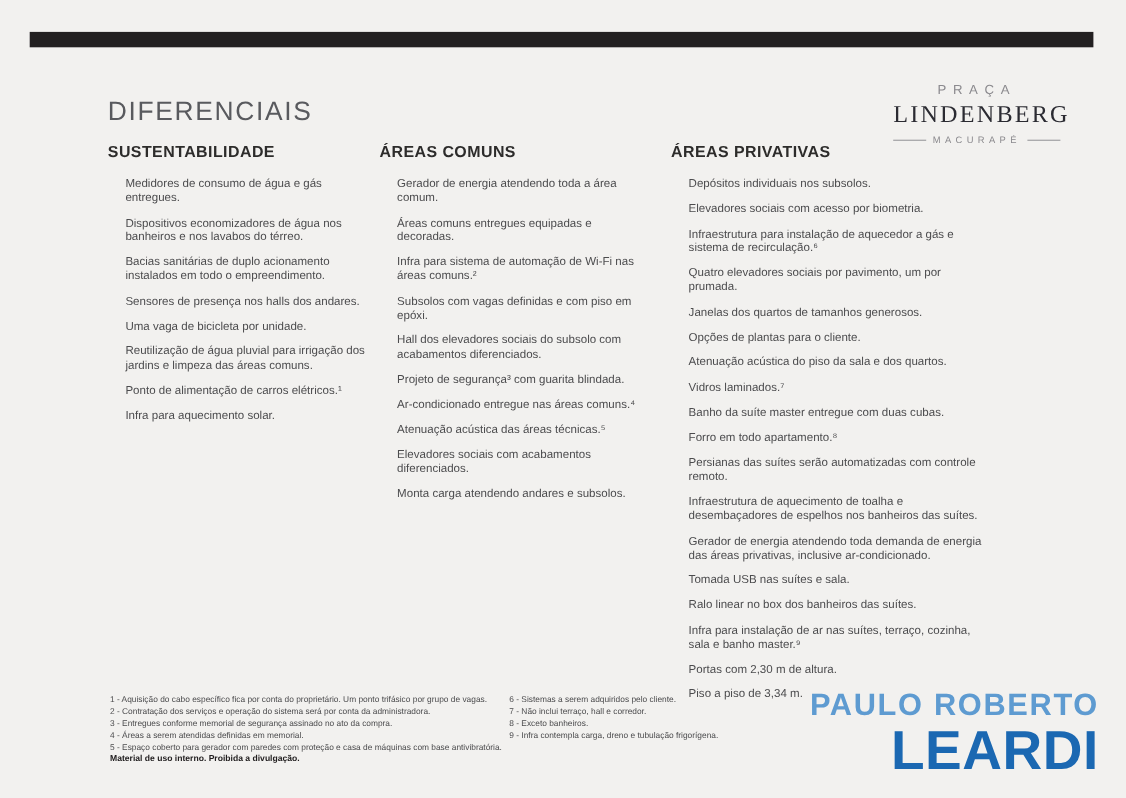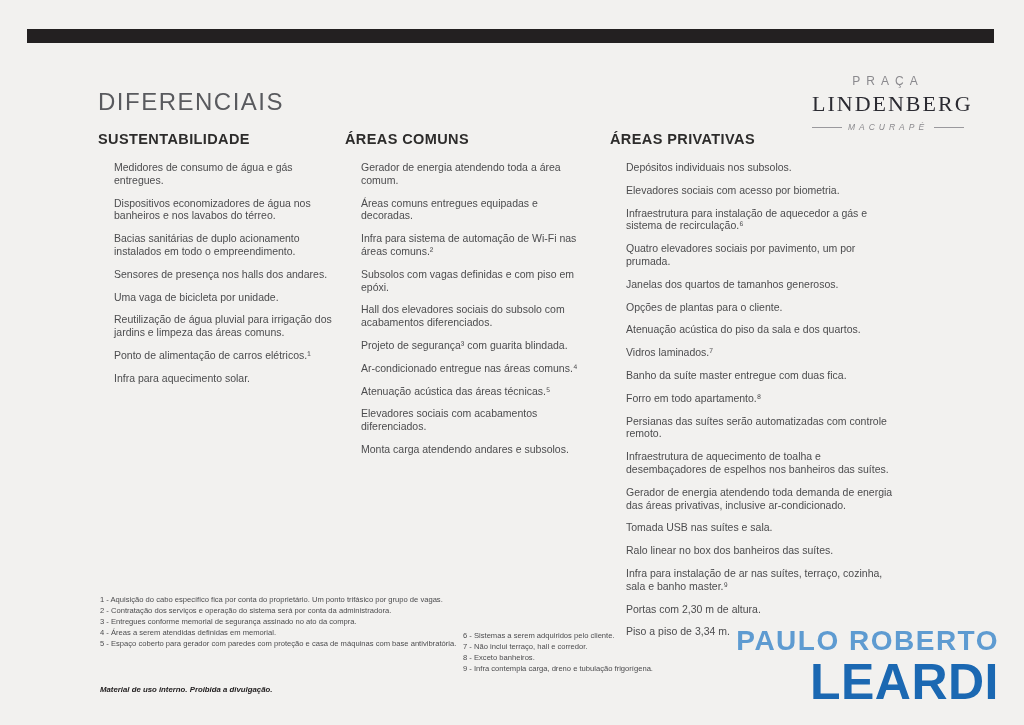--- a/index.html
+++ b/index.html
@@ -64,21 +64,20 @@
   }
   .brand .rule {
     flex: 1;
     height: 1px;
     background: #9a999d;
   }
   .brand .macurape {
     font-size: 8.5px;
     letter-spacing: 4px;
     color: #8b8a8e;
-    font-style: italic;
   }
   
   .col {
     position: absolute;
     top: 131px;
   }
   .col-1 { left: 98px;  width: 242px; }
   .col-2 { left: 345px; width: 238px; }
   .col-3 { left: 610px; width: 292px; }
   .col h2 {
@@ -92,21 +91,21 @@
     margin: 0 0 10px 0;
     font-size: 10.5px;
     line-height: 12.8px;
     color: #4c4c4e;
     padding-left: 16px;
   }
   
   .footnotes-left {
     position: absolute;
     left: 100px;
-    top: 596px;
+    top: 632px;
     width: 360px;
   }
   .footnotes-right {
     position: absolute;
     left: 463px;
     top: 632px;
     width: 300px;
   }
   .footnotes-left p, .footnotes-right p {
     margin: 0 0 3.5px 0;
@@ -114,21 +113,20 @@
     line-height: 7.6px;
     color: #4c4c4e;
   }
   .disclaimer {
     position: absolute;
     left: 100px;
     top: 685px;
     font-size: 7.8px;
     font-weight: bold;
     color: #232021;
-    font-style: italic;
   }
   
   .agency {
     position: absolute;
     right: 25px;
     bottom: 18px;
     text-align: right;
     line-height: 1;
   }
   .agency .line1 {
@@ -198,21 +196,21 @@
     <h2>ÁREAS PRIVATIVAS</h2>
     <div>
         <p class="item">Depósitos individuais nos subsolos.</p>
         <p class="item">Elevadores sociais com acesso por biometria.</p>
         <p class="item">Infraestrutura para instalação de aquecedor a gás e sistema de recirculação.⁶</p>
         <p class="item">Quatro elevadores sociais por pavimento, um por prumada.</p>
         <p class="item">Janelas dos quartos de tamanhos generosos.</p>
         <p class="item">Opções de plantas para o cliente.</p>
         <p class="item">Atenuação acústica do piso da sala e dos quartos.</p>
         <p class="item">Vidros laminados.⁷</p>
-        <p class="item">Banho da suíte master entregue com duas fica.</p>
+        <p class="item">Banho da suíte master entregue com duas cubas.</p>
         <p class="item">Forro em todo apartamento.⁸</p>
         <p class="item">Persianas das suítes serão automatizadas com controle remoto.</p>
         <p class="item">Infraestrutura de aquecimento de toalha e desembaçadores de espelhos nos banheiros das suítes.</p>
         <p class="item">Gerador de energia atendendo toda demanda de energia das áreas privativas, inclusive ar-condicionado.</p>
         <p class="item">Tomada USB nas suítes e sala.</p>
         <p class="item">Ralo linear no box dos banheiros das suítes.</p>
         <p class="item">Infra para instalação de ar nas suítes, terraço, cozinha, sala e banho master.⁹</p>
         <p class="item">Portas com 2,30 m de altura.</p>
         <p class="item">Piso a piso de 3,34 m.</p>
       </div>

